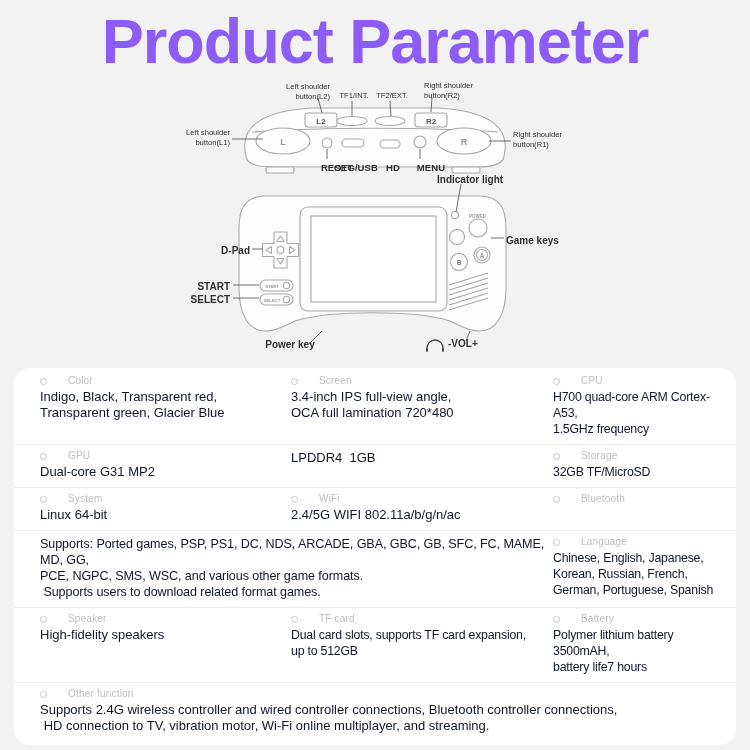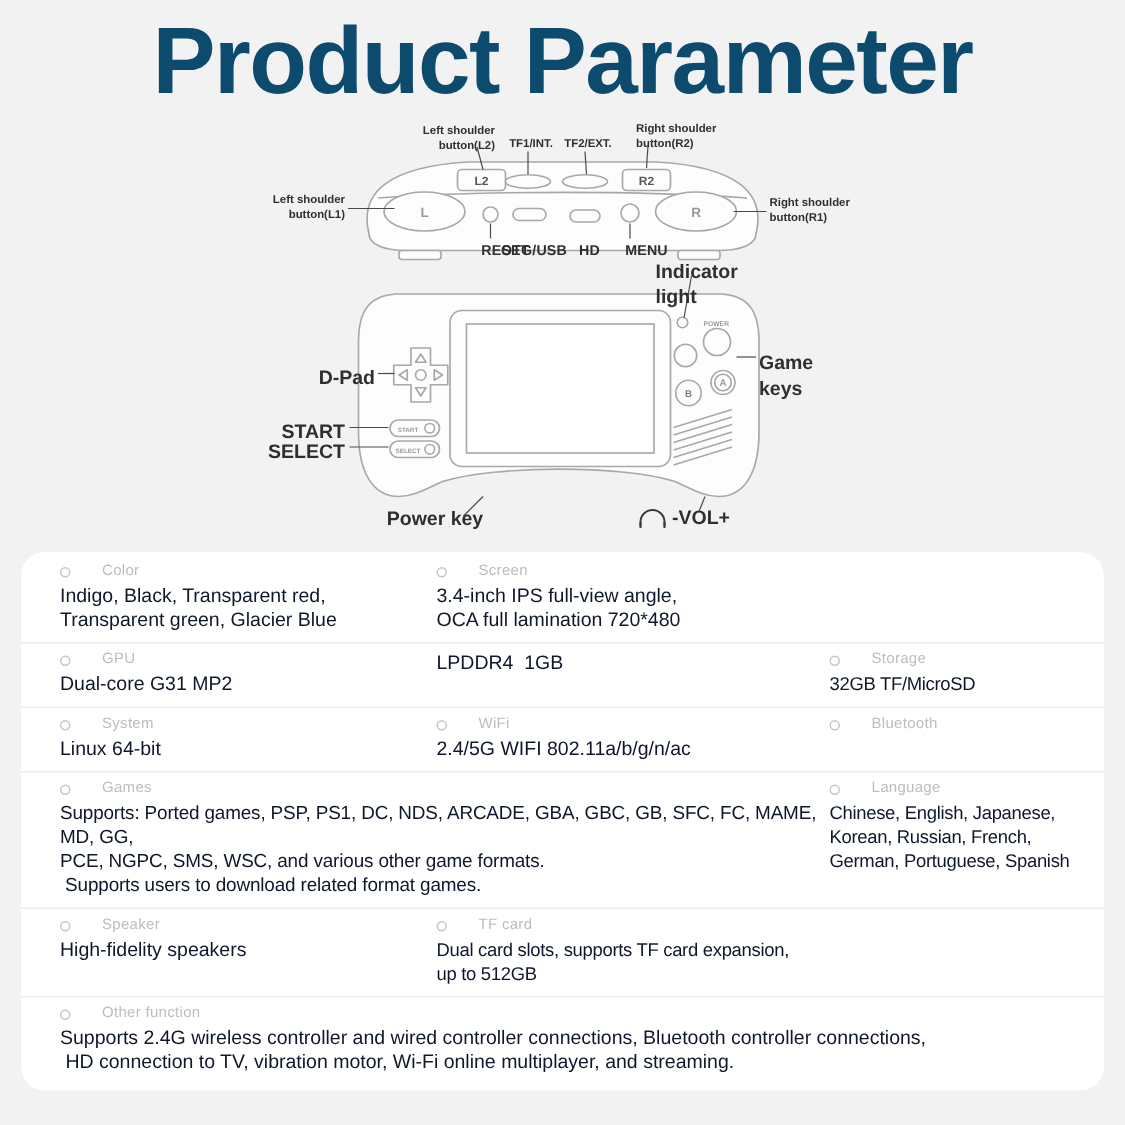--- a/index.html
+++ b/index.html
@@ -5,31 +5,31 @@
   html,body{margin:0;padding:0;}
   body{
     width:750px;height:750px;position:relative;overflow:hidden;
     background:#f2f2f3;
     font-family:"Liberation Sans","DejaVu Sans",sans-serif;
     -webkit-font-smoothing:antialiased;
   }
   
   .title{
     position:absolute;top:10px;left:0;width:750px;text-align:center;
-    font-size:63px;font-weight:700;color:#0c4a6e;letter-spacing:-1px;line-height:1.0;
+    font-size:63px;font-weight:700;color:#8b5cf6;letter-spacing:-1px;line-height:1.0;
   }
   
   .diagram{position:absolute;top:78px;left:0;width:750px;height:292px;}
   .diagram svg{position:absolute;top:0;left:0;}
   .lbl{
-    position:absolute;color:#2f2f2f;font-weight:700;font-size:7.6px;line-height:1.3;
+    position:absolute;color:#2f2f2f;font-weight:400;font-size:7.6px;line-height:1.3;
     white-space:pre-line;letter-spacing:0;
   }
   .lbl.b{font-weight:700;font-size:9.5px;letter-spacing:0.1px;}
-  .lbl.m{font-weight:700;font-size:13px;}
+  .lbl.m{font-weight:700;font-size:10px;}
   .tr{text-align:right;} .tc{text-align:center;}
   
   .card{
     position:absolute;top:368px;left:14px;width:722px;background:#ffffff;
     border-radius:16px;padding:2px 0 4px 0;box-sizing:border-box;
   }
   .srow{display:grid;grid-template-columns:277px 262px 1fr;}
   .srow + .srow{border-top:1px solid #ececec;}
   .cell{padding:5px 6px 7px 0;box-sizing:border-box;}
   .cell.c1{padding-left:26px;}
@@ -194,20 +194,28 @@
 Transparent green, Glacier Blue</div>
     </div>
     <div class="cell">
       <div class="hdr">
           <span class="ring"></span>
           <span>Screen</span>
         </div>
       <div class="val">3.4-inch IPS full-view angle,
 OCA full lamination 720*480</div>
     </div>
+    <div class="cell">
+      <div class="hdr">
+          <span class="ring"></span>
+          <span>CPU</span>
+        </div>
+      <div class="val sm">H700 quad-core ARM Cortex-A53,
+1.5GHz frequency</div>
+    </div>
   </div>
 
   <div class="srow">
     <div class="cell c1">
       <div class="hdr">
           <span class="ring"></span>
           <span>GPU</span>
         </div>
       <div class="val">Dual-core G31 MP2</div>
     </div>
@@ -241,24 +249,20 @@
     <div class="cell">
       <div class="hdr">
           <span class="ring"></span>
           <span>Bluetooth</span>
         </div>
     </div>
   </div>
 
   <div class="srow">
     <div class="cell c1 sp2">
-      <div class="hdr">
-          <span class="ring"></span>
-          <span>Games</span>
-        </div>
       <div class="val g">Supports: Ported games, PSP, PS1, DC, NDS, ARCADE, GBA, GBC, GB, SFC, FC, MAME, MD, GG,
 PCE, NGPC, SMS, WSC, and various other game formats.
  Supports users to download related format games.</div>
     </div>
     <div class="cell">
       <div class="hdr">
           <span class="ring"></span>
           <span>Language</span>
         </div>
       <div class="val sm">Chinese, English, Japanese,
@@ -276,20 +280,28 @@
       <div class="val">High-fidelity speakers</div>
     </div>
     <div class="cell">
       <div class="hdr">
           <span class="ring"></span>
           <span>TF card</span>
         </div>
       <div class="val sm">Dual card slots, supports TF card expansion,
 up to 512GB</div>
     </div>
+    <div class="cell">
+      <div class="hdr">
+          <span class="ring"></span>
+          <span>Battery</span>
+        </div>
+      <div class="val sm">Polymer lithium battery 3500mAH,
+battery life7 hours</div>
+    </div>
   </div>
 
   <div class="srow">
     <div class="cell c1 sp3">
       <div class="hdr">
           <span class="ring"></span>
           <span>Other function</span>
         </div>
       <div class="val">Supports 2.4G wireless controller and wired controller connections, Bluetooth controller connections,
  HD connection to TV, vibration motor, Wi-Fi online multiplayer, and streaming.</div>

